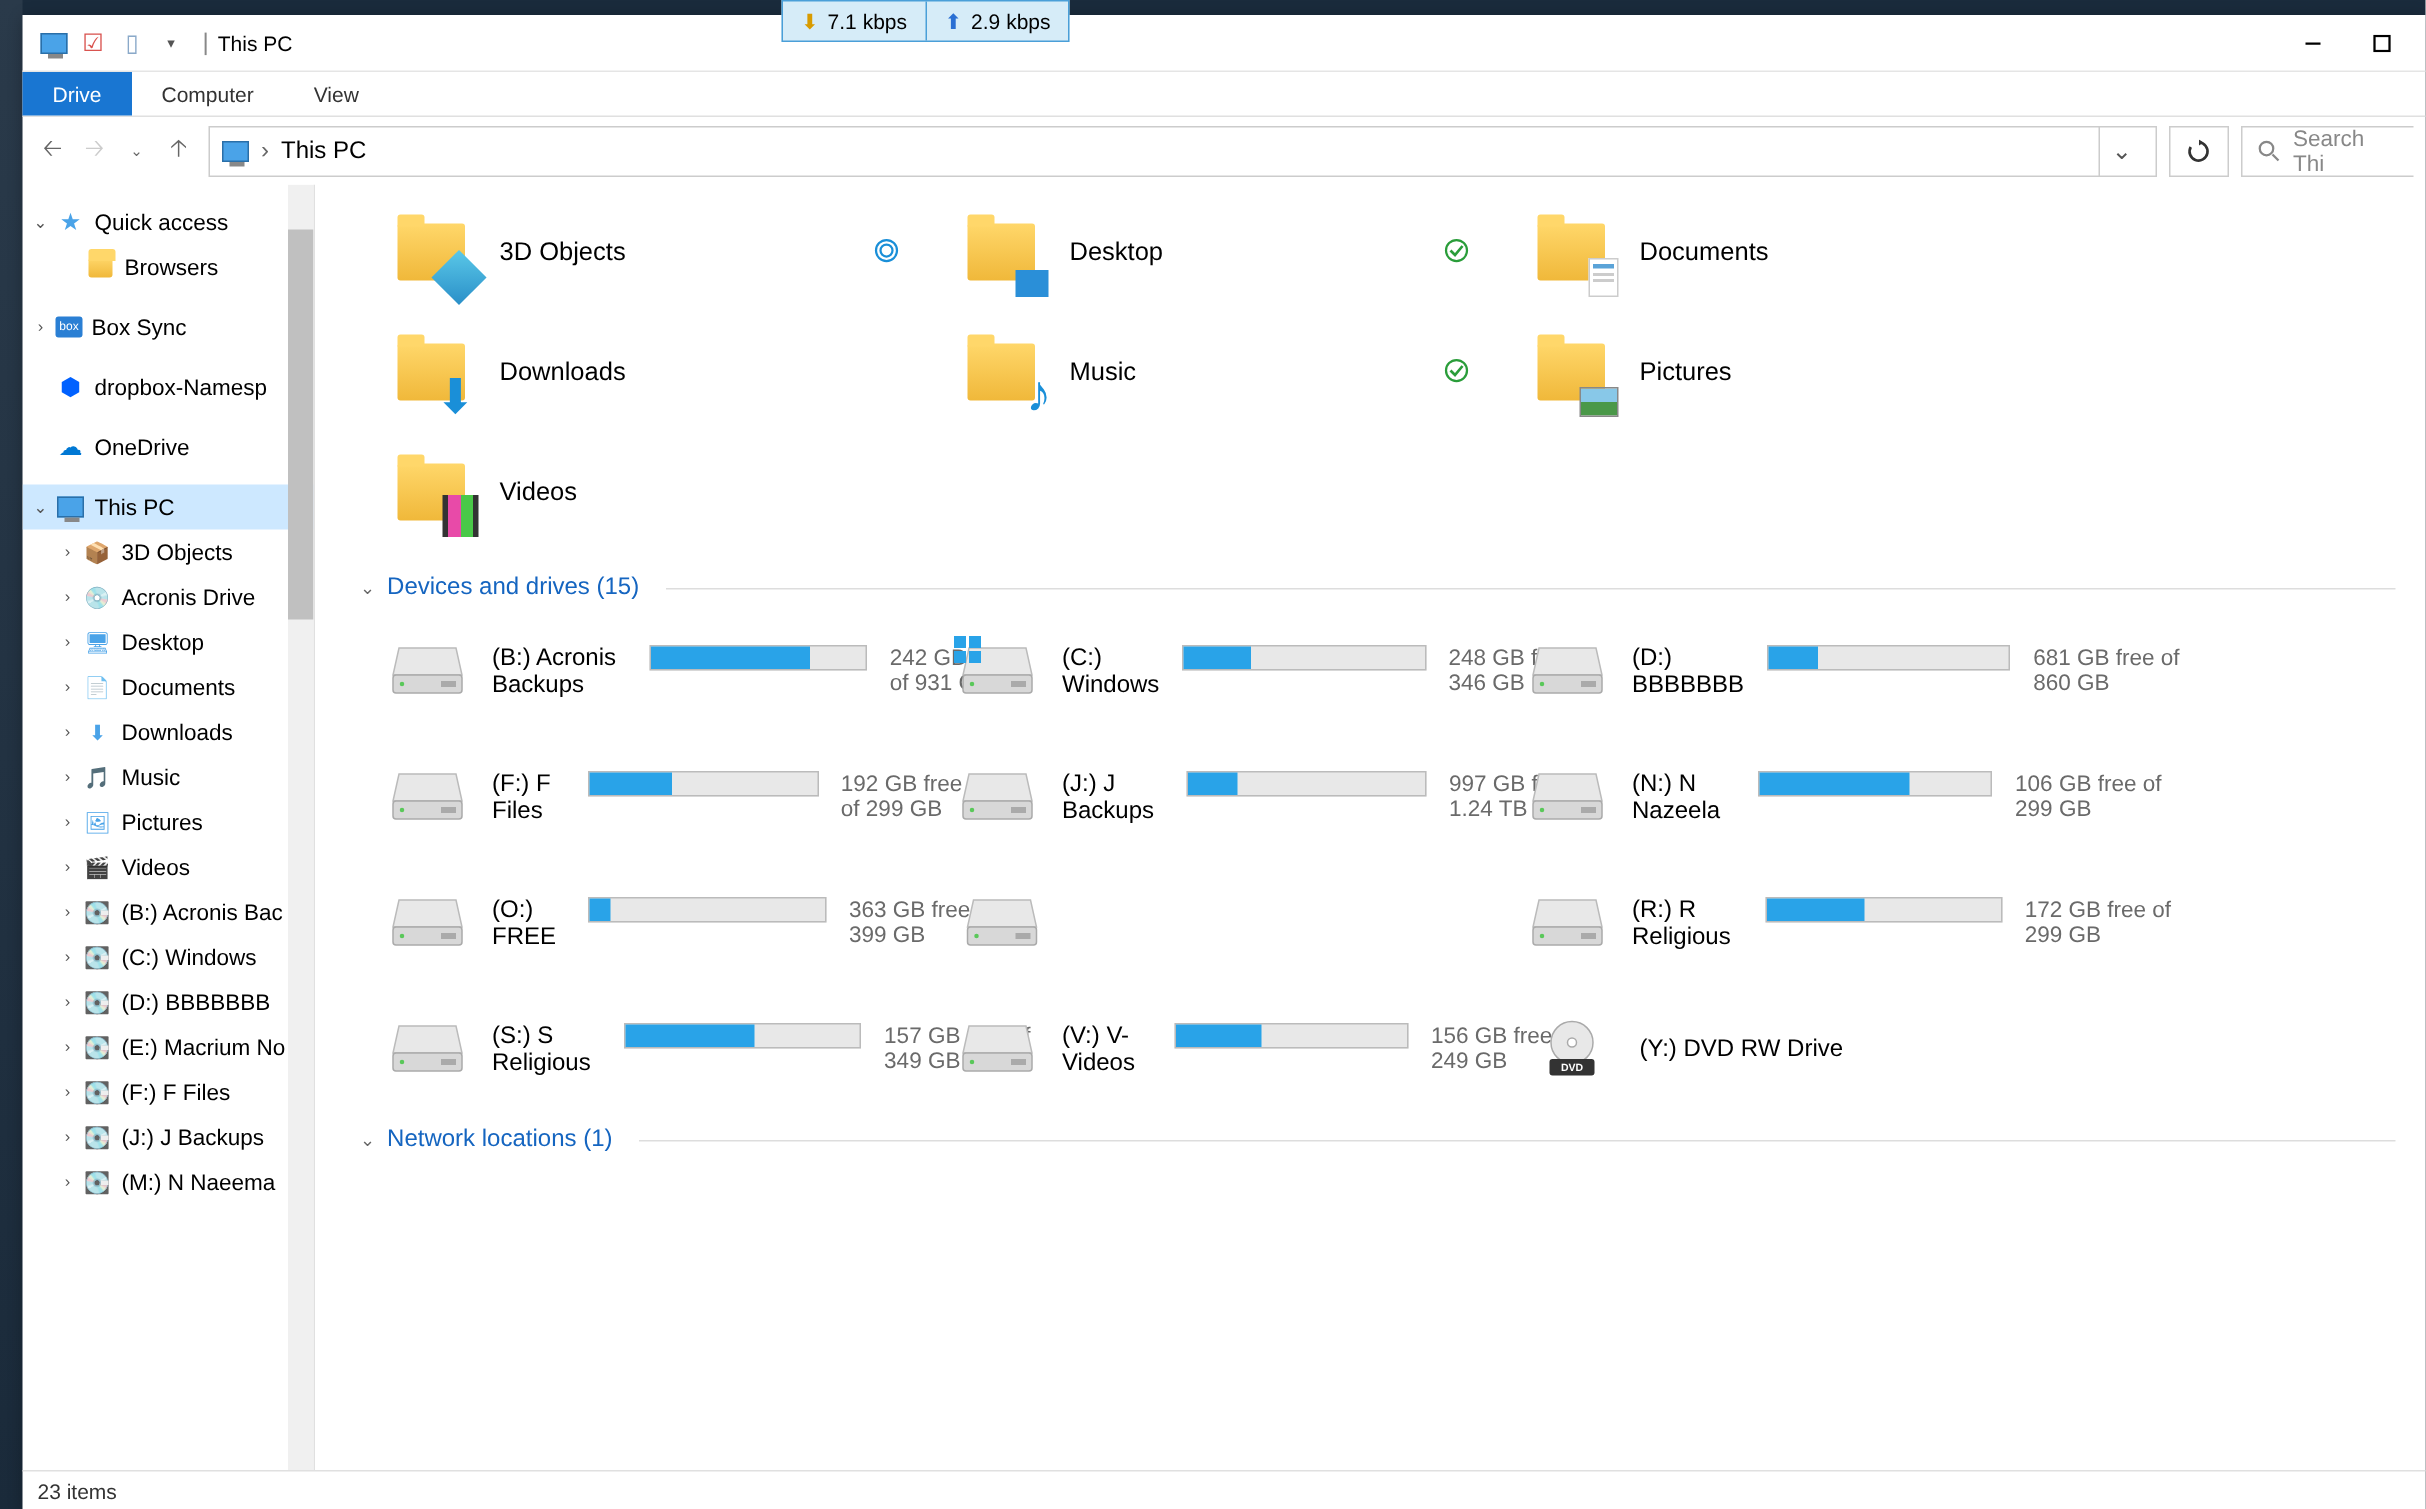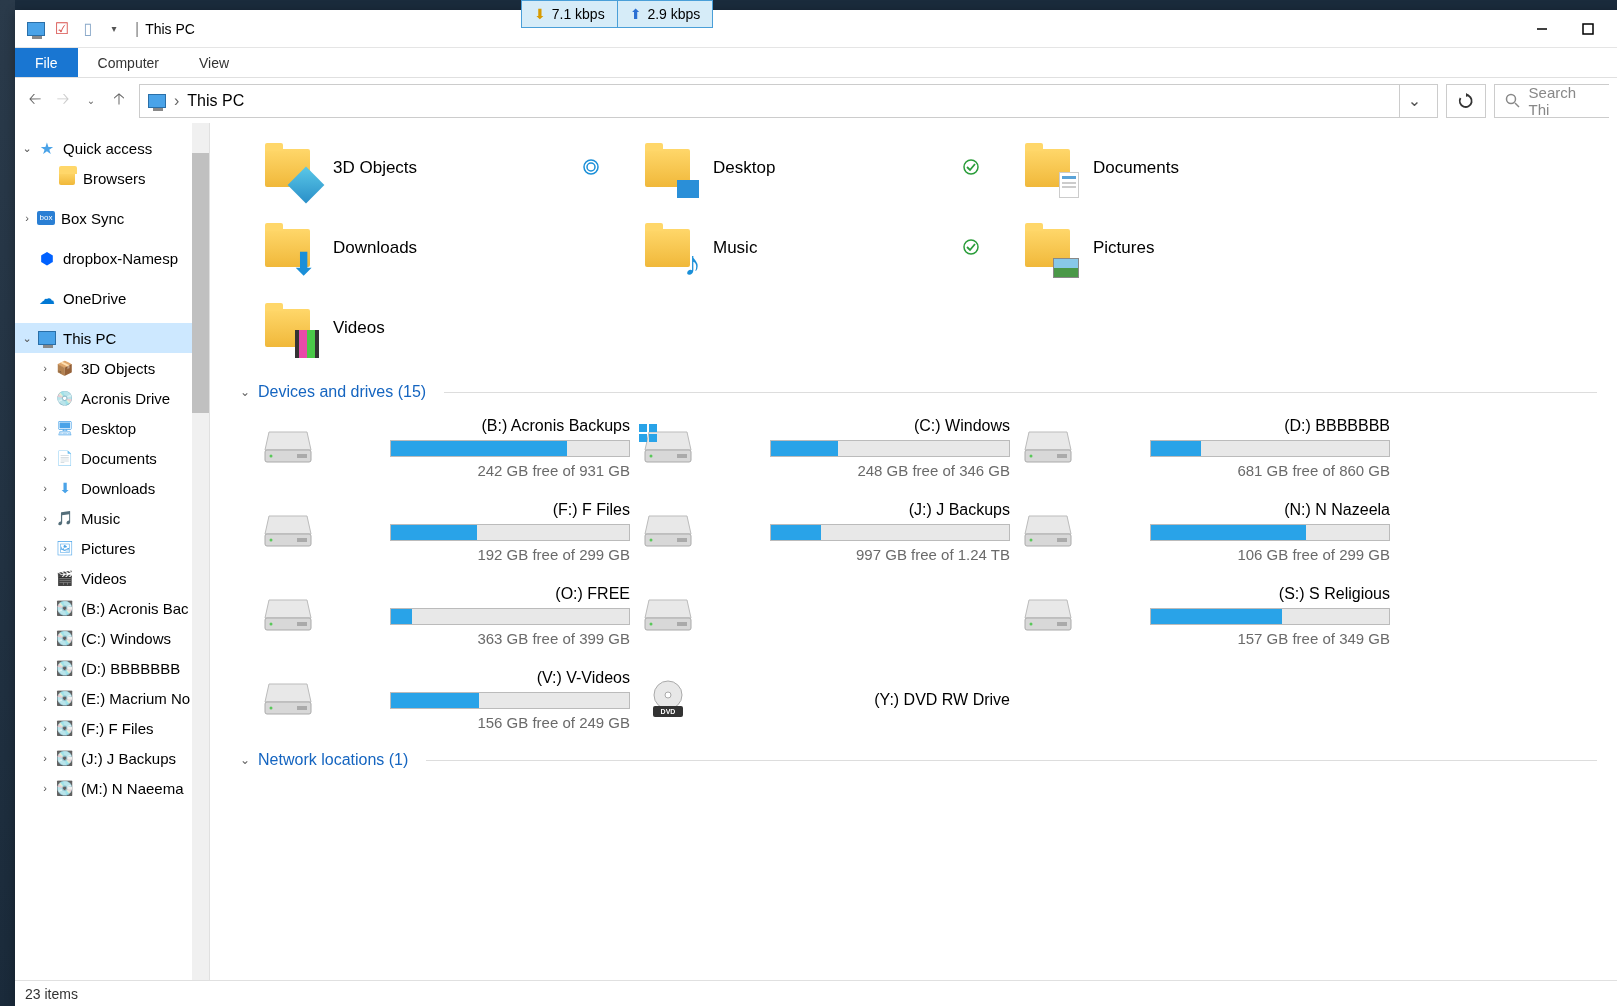--- a/index.html
+++ b/index.html
@@ -44,21 +44,21 @@
 .folder-item { display: flex; align-items: center; height: 70px; gap: 18px; position: relative; }
 .folder-icon { width: 55px; height: 55px; display: flex; align-items: center; justify-content: center; position: relative; }
 .folder-name { font-size: 17px; color: #000; }
 .sync-badge { position: absolute; right: 30px; top: 25px; width: 18px; height: 18px; }
 .section-header { display: flex; align-items: center; gap: 8px; margin: 8px 0 12px -20px; color: #1565c0; font-size: 16px; }
 .section-header .chev { font-size: 12px; color: #666; }
 .section-line { flex: 1; height: 1px; background: #ddd; margin-left: 10px; }
 .drives-grid { display: grid; grid-template-columns: repeat(3, 370px); gap: 14px 10px; }
 .drive-item { display: flex; align-items: center; gap: 18px; height: 70px; }
 .drive-icon { width: 55px; height: 45px; display: flex; align-items: center; justify-content: center; }
-.drive-info { flex: 1; display: flex; flex-direction: column; gap: 5px; align-items: flex-end; }
+.drive-info { flex: 1; display: flex; flex-direction: row; gap: 15px; }
 .drive-name { font-size: 16px; color: #000; }
 .drive-bar { width: 240px; height: 17px; border: 1px solid #bbb; background: #e8e8e8; }
 .drive-fill { height: 100%; background: #29a3e8; }
 .drive-free { font-size: 15px; color: #6a6a6a; }
 .statusbar { height: 26px; border-top: 1px solid #e0e0e0; display: flex; align-items: center; padding: 0 10px; font-size: 14px; color: #333; }
 
 .ico-folder { width: 45px; height: 38px; background: linear-gradient(#ffd76a,#f0b83a); border-radius: 2px; position: relative; }
 .ico-folder::before { content:""; position:absolute; top:-6px; left:0; width:18px; height:8px; background:#ffd76a; border-radius:2px 2px 0 0; }
 .ico-drive-svg { width: 50px; }
 .ico-pc { width:18px;height:14px;background:#4aa3e8;border:1px solid #2a6fa8;position:relative; }
@@ -102,21 +102,21 @@
       </div>
       <div class="win-btn">
         <svg width="12" height="12">
             <rect x="1" y="1" width="10" height="10" fill="none" stroke="#000" stroke-width="1.5"></rect>
           </svg>
       </div>
     </div>
   </div>
 
   <div class="ribbon-tabs">
-    <div class="tab file">File</div>
+    <div class="tab file">Drive</div>
     <div class="tab">Computer</div>
     <div class="tab">View</div>
   </div>
 
   <div class="navbar">
     <div class="nav-arrows">
       <div class="nav-btn">🡠</div>
       <div class="nav-btn disabled">🡢</div>
       <div class="nav-btn" style="font-size:10px">⌄</div>
       <div class="nav-btn">🡡</div>
@@ -492,20 +492,37 @@
           <div class="drive-item">
             <div class="drive-icon">
               <div style="position:relative"><svg class="ico-drive-svg" viewBox="0 0 50 36">
                   <path d="M6 4 L44 4 L48 22 L2 22 Z" fill="#e8e8e8" stroke="#bbb"></path>
                   <rect x="2" y="22" width="46" height="12" rx="2" fill="#d8d8d8" stroke="#aaa"></rect>
                   <circle cx="8" cy="28" r="1.5" fill="#5ac85a"></circle>
                   <rect x="34" y="26" width="10" height="4" fill="#aaa"></rect>
                 </svg></div>
             </div>
             <div class="drive-info">
+              <div class="drive-name">(R:) R Religious</div>
+              <div class="drive-bar">
+                <div class="drive-fill" style="width:42%"></div>
+              </div>
+              <div class="drive-free">172 GB free of 299 GB</div>
+            </div>
+          </div>
+          <div class="drive-item">
+            <div class="drive-icon">
+              <div style="position:relative"><svg class="ico-drive-svg" viewBox="0 0 50 36">
+                  <path d="M6 4 L44 4 L48 22 L2 22 Z" fill="#e8e8e8" stroke="#bbb"></path>
+                  <rect x="2" y="22" width="46" height="12" rx="2" fill="#d8d8d8" stroke="#aaa"></rect>
+                  <circle cx="8" cy="28" r="1.5" fill="#5ac85a"></circle>
+                  <rect x="34" y="26" width="10" height="4" fill="#aaa"></rect>
+                </svg></div>
+            </div>
+            <div class="drive-info">
               <div class="drive-name">(S:) S Religious</div>
               <div class="drive-bar">
                 <div class="drive-fill" style="width:55%"></div>
               </div>
               <div class="drive-free">157 GB free of 349 GB</div>
             </div>
           </div>
           <div class="drive-item">
             <div class="drive-icon">
               <div style="position:relative"><svg class="ico-drive-svg" viewBox="0 0 50 36">

